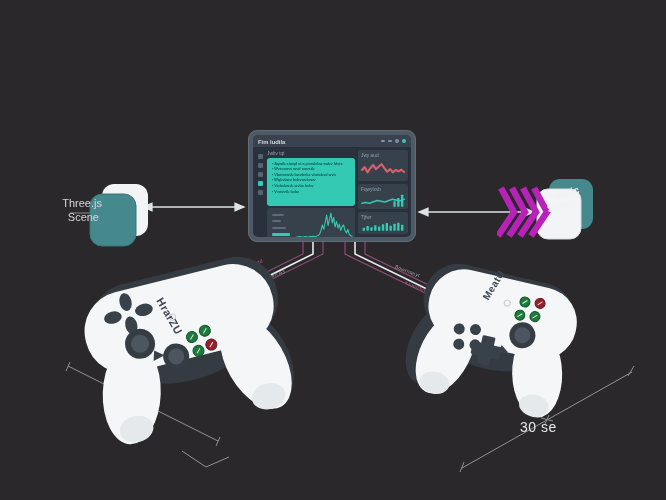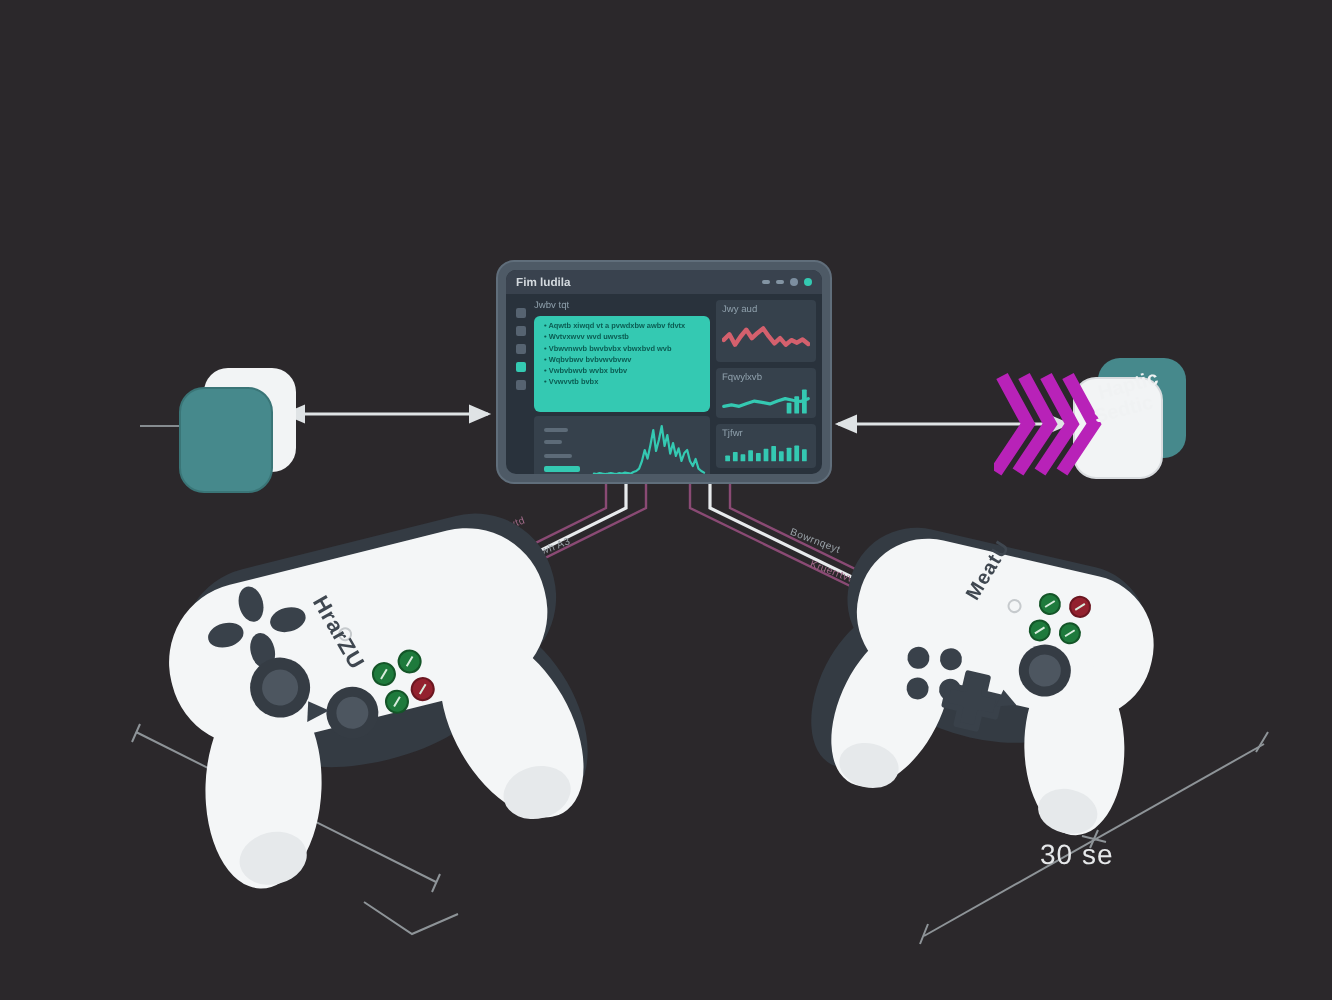--- a/index.html
+++ b/index.html
@@ -98,20 +98,24 @@
     <path d="M182,451 L206,467 L229,457" fill="none" stroke="#8e9498" stroke-width="1"></path>
 
     <path d="M462,468 L632,372" stroke="#8e9498" stroke-width="1"></path>
     <path d="M464,462 L460,472 M634,366 L628,376 M549,415 L545,424 M541,418 L553,421" stroke="#8e9498" stroke-width="1"></path>
   </svg>
 
   <svg class="abs cube" style="left:88px;top:182px;" width="64" height="66" viewBox="0 0 64 66">
     <rect x="14" y="2" width="46" height="52" rx="12" fill="#f2f4f5"></rect>
     <rect x="2" y="12" width="46" height="52" rx="12" fill="#46898c" stroke="#3a7577" stroke-width="1"></rect>
   </svg>
+  <div class="node-label-left">
+    <span class="l1">Three.js</span>
+    <span class="l2">Scene</span>
+  </div>
 
   <svg class="abs cube" style="left:533px;top:177px;" width="64" height="66" viewBox="0 0 64 66">
     <rect x="16" y="2" width="44" height="50" rx="11" fill="#46898c"></rect>
     <rect x="4" y="12" width="44" height="50" rx="11" fill="#f2f4f5" stroke="#d9dcdf" stroke-width="1"></rect>
   </svg>
   <div class="node-label-right">
     <span class="l1">Haptic</span>
     <span class="l2">Sedtic</span>
   </div>
 

